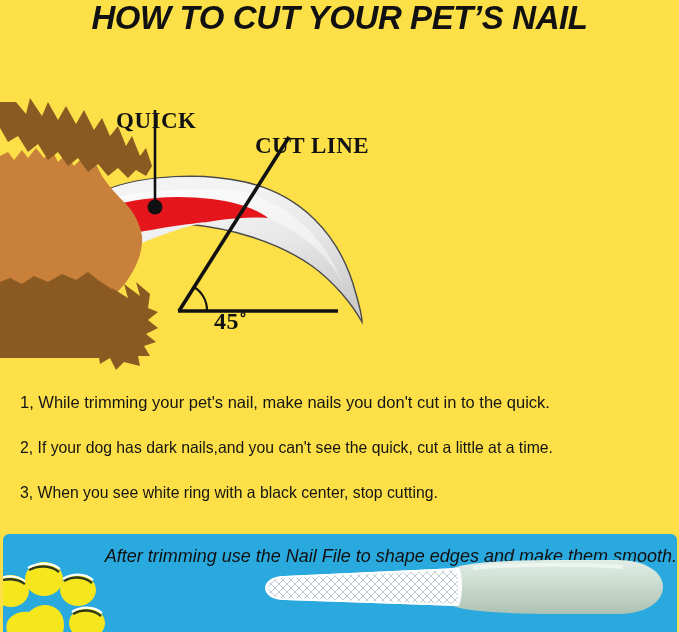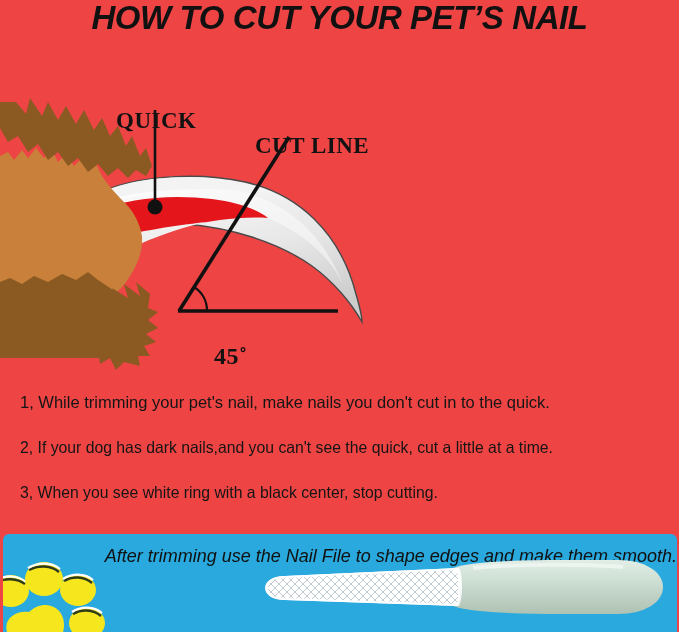--- a/index.html
+++ b/index.html
@@ -4,21 +4,21 @@
 <style>
   html, body {
     margin: 0;
     padding: 0;
     background: #ffffff;
   }
   #page {
     position: relative;
     width: 679px;
     height: 632px;
-    background: #ef4444;
+    background: #fde047;
     overflow: hidden;
     font-family: "Liberation Sans", sans-serif;
   }
 
   
   #title {
     position: absolute;
     left: 0;
     top: 0px;
     width: 679px;
@@ -60,21 +60,20 @@
     left: 255px;
     top: 97px;
     font-size: 23px;
     letter-spacing: 0.5px;
   }
   #label-angle {
     left: 214px;
     top: 272px;
     font-size: 24px;
     letter-spacing: 0.5px;
-    margin-top: 35px;
   }
 
   
   #instructions {
     position: absolute;
     left: 0;
     top: 380px;
     width: 679px;
   }
   .instr {

